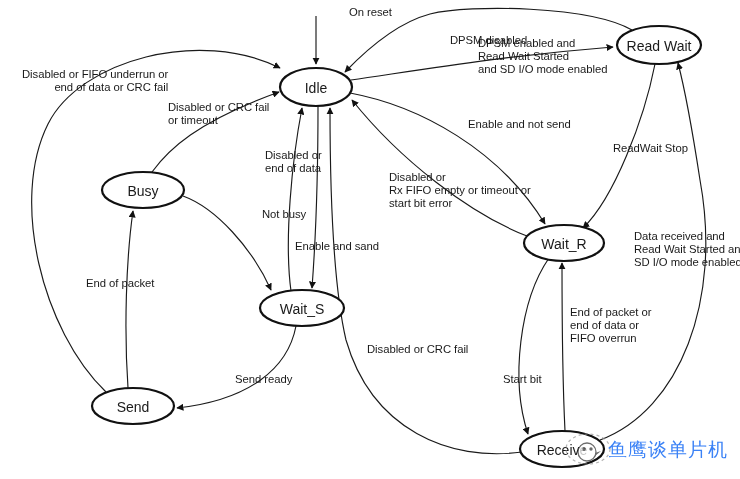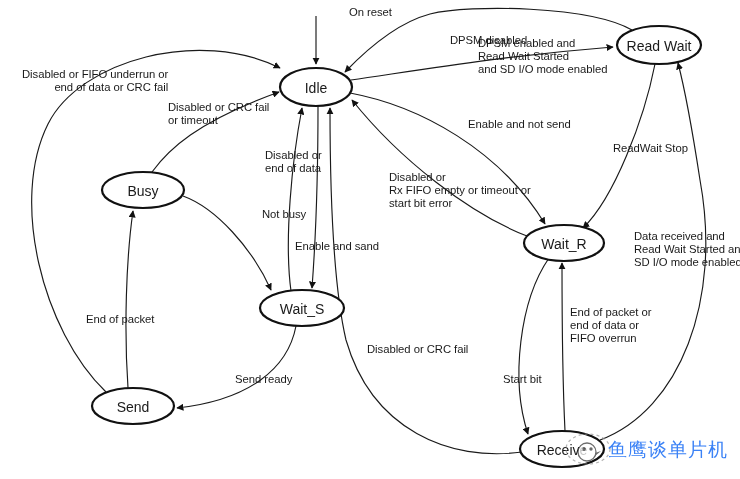--- a/index.html
+++ b/index.html
@@ -160,21 +160,21 @@
 
   <div class="edge-label" style="left:265px; top:149px;">Disabled or
 end of data</div>
 
   <div class="edge-label" style="left:295px; top:240px;">Enable and sand</div>
 
   <div class="edge-label" style="left:222px; top:208px;margin-left:40px;">Not busy</div>
 
   <div class="edge-label" style="left:235px; top:373px;">Send ready</div>
 
-  <div class="edge-label" style="left:86px; top:277px;margin-top:36px;">End of packet</div>
+  <div class="edge-label" style="left:86px; top:277px;">End of packet</div>
 
   <div class="edge-label" style="left:450px; top:10px;margin-top:24px;">DPSM disabled</div>
 
   <div class="edge-label" style="left:453px; top:37px;margin-left:25px;">DPSM enabled and
 Read Wait Started
 and SD I/O mode enabled</div>
 
   <div class="edge-label" style="left:468px; top:118px;">Enable and not send</div>
 
   <div class="edge-label" style="left:389px; top:171px;">Disabled or

